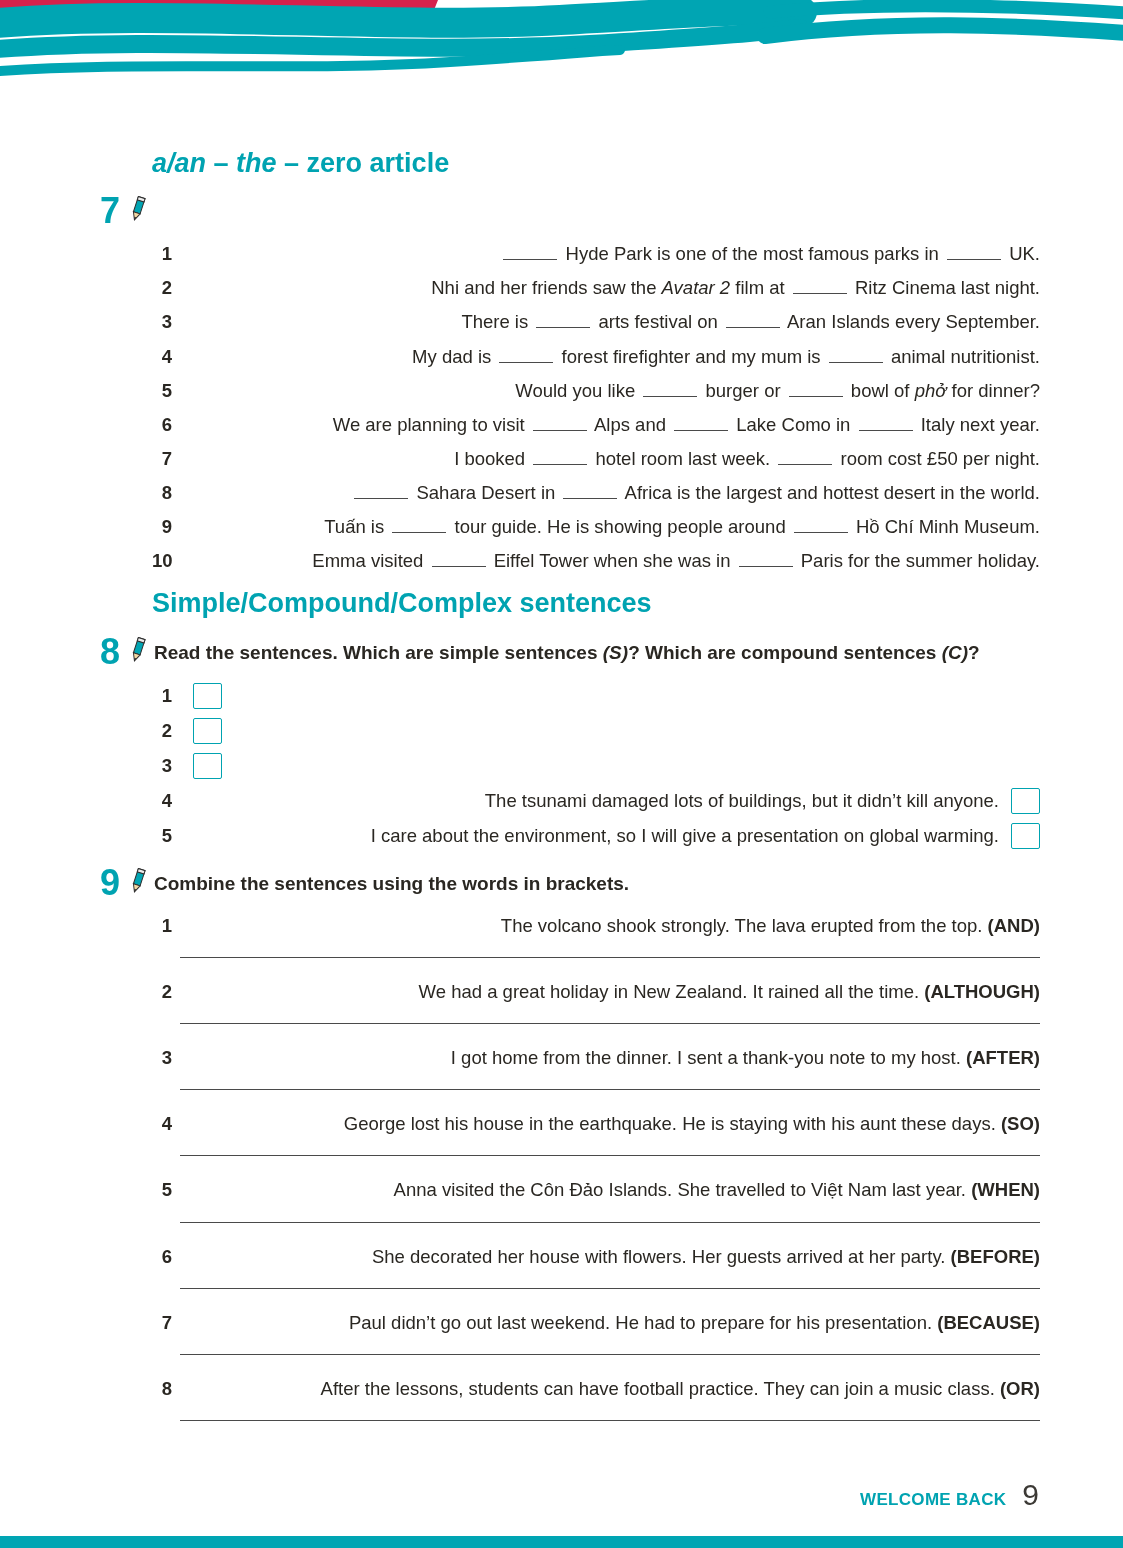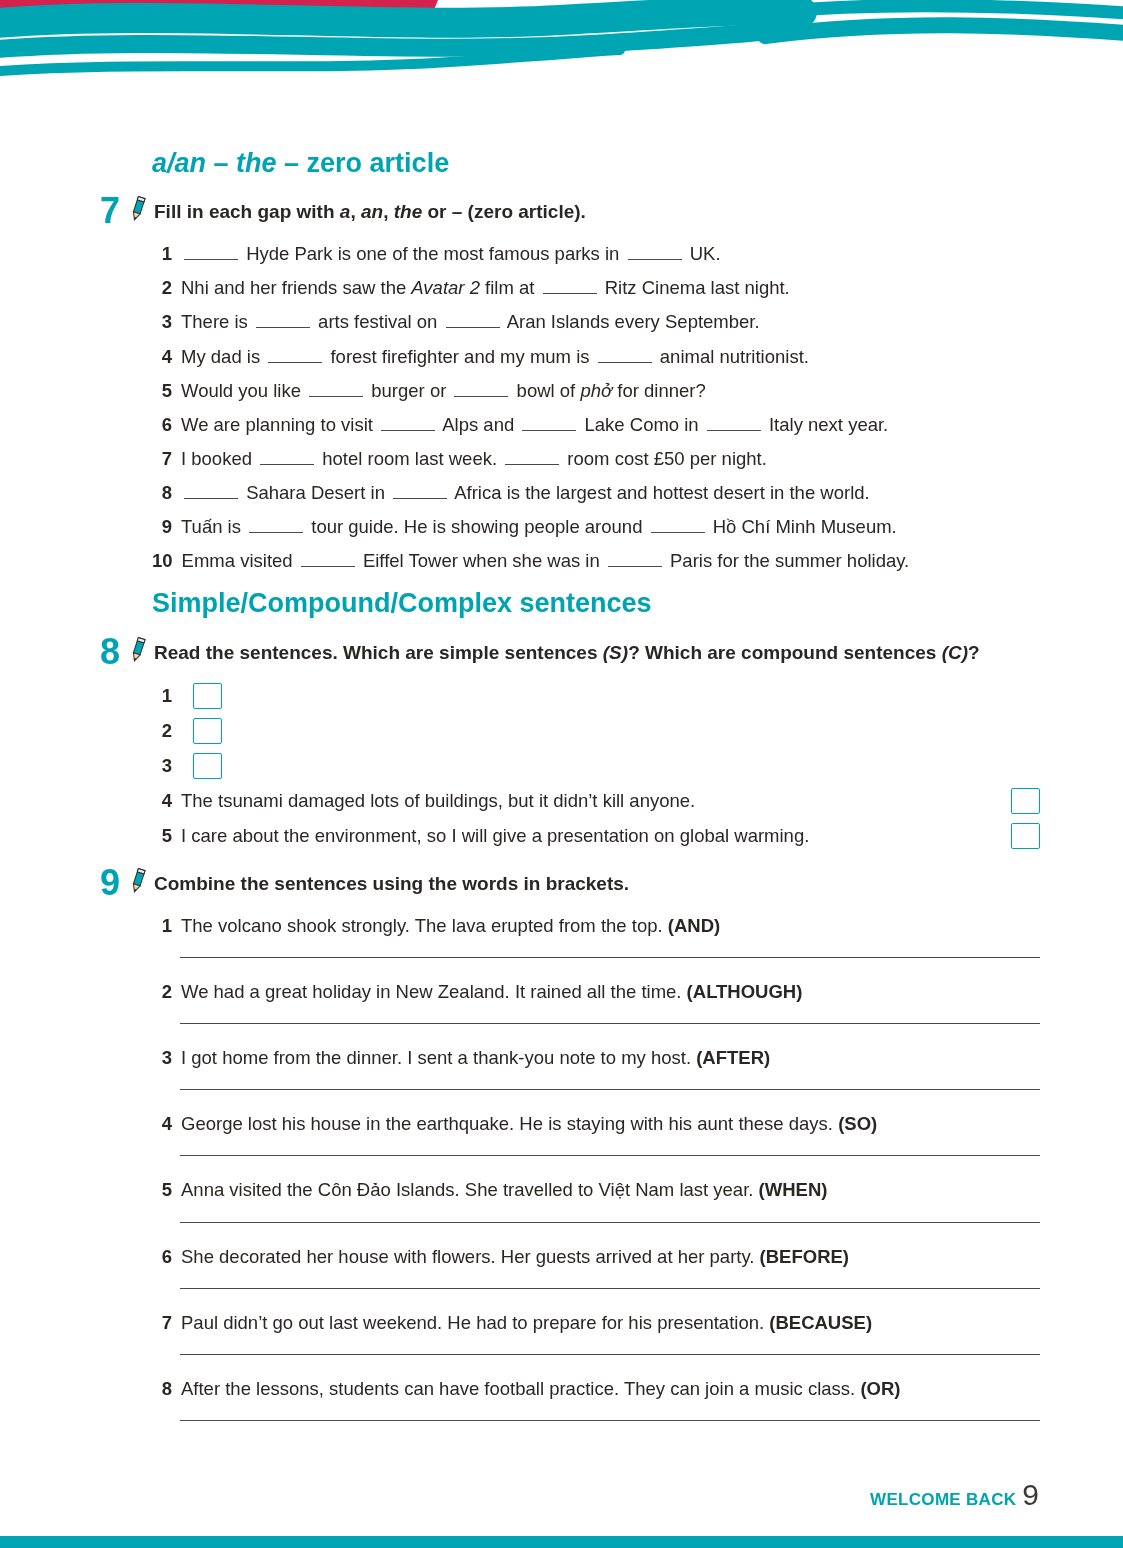--- a/index.html
+++ b/index.html
@@ -22,39 +22,39 @@
   .pencil{flex:0 0 24px;margin:3px 2px 0 2px;}
   .instr{margin:0;padding-top:8px;font-weight:700;font-size:19px;line-height:1.2;}
   .instr i{font-style:italic;}
   .mt{margin-top:16px;}
   
   .list{margin-left:52px;}
   .item-row{display:flex;align-items:baseline;font-size:18.5px;line-height:1.25;}
   .list-ex7 .item-row{margin-bottom:11px;}
   .list-ex8 .item-row{margin-bottom:9px;align-items:center;}
   .inum{flex:0 0 20px;text-align:right;margin-right:9px;font-weight:700;}
-  .itext{flex:1;}
+  .itext{flex:1;text-align:right;}
   .itext i{}
   .itext b{font-weight:700;}
   .blank{
     display:inline-block;width:54px;height:0;
     border-bottom:1.5px solid #4a4a4a;margin:0 3px;vertical-align:baseline;
   }
   .checkbox{
     flex:0 0 27px;width:27px;height:24px;margin-left:12px;
     border:1.5px solid #00a3b1;border-radius:2px;background:#fff;align-self:center;
   }
   .writing-line{
     margin:20px 0 22px 28px;height:0;
     border-bottom:1.4px solid #4a4a4a;
   }
   
   .footer{
     position:absolute;right:84px;bottom:36px;
-    display:flex;align-items:baseline;gap:6px;
+    display:flex;align-items:baseline;gap:16px;
   }
   .footer-label{color:#00a3b1;font-weight:700;font-size:17px;letter-spacing:0.3px;}
   .page-number{color:#3c3935;font-size:30px;font-weight:400;}
   .bottom-bar{position:absolute;left:0;bottom:0;width:1123px;height:12px;background:#00a5b3;}
 </style>
 </head>
 <body>
 
 <div class="page">
 
@@ -78,21 +78,20 @@
       <span class="pencil">
         <svg width="20" height="27" viewBox="0 0 20 27" aria-hidden="true">
           <g transform="rotate(18 10 13)">
             <rect x="6.5" y="1" width="7" height="16" fill="#00a5b3" stroke="#2f2f2f" stroke-width="1"></rect>
             <rect x="6.5" y="1" width="7" height="3.5" fill="#ececec" stroke="#2f2f2f" stroke-width="1"></rect>
             <polygon points="6.5,17 13.5,17 10,24.5" fill="#f3d9a4" stroke="#2f2f2f" stroke-width="1"></polygon>
             <polygon points="8.9,21.5 11.1,21.5 10,24.5" fill="#2f2f2f"></polygon>
           </g>
         </svg>
       </span>
-      <p class="instr">Fill in each gap with <i>a</i>, <i>an</i>, <i>the</i> or – (zero article).</p>
     </div>
 
     <div class="list list-ex7">
         <div class="item-row">
           <span class="inum">1</span>
           <span class="itext"><span class="blank"></span> Hyde Park is one of the most famous parks in <span class="blank"></span> UK.</span>
         </div>
         <div class="item-row">
           <span class="inum">2</span>
           <span class="itext">Nhi and her friends saw the <i>Avatar 2</i> film at <span class="blank"></span> Ritz Cinema last night.</span>

